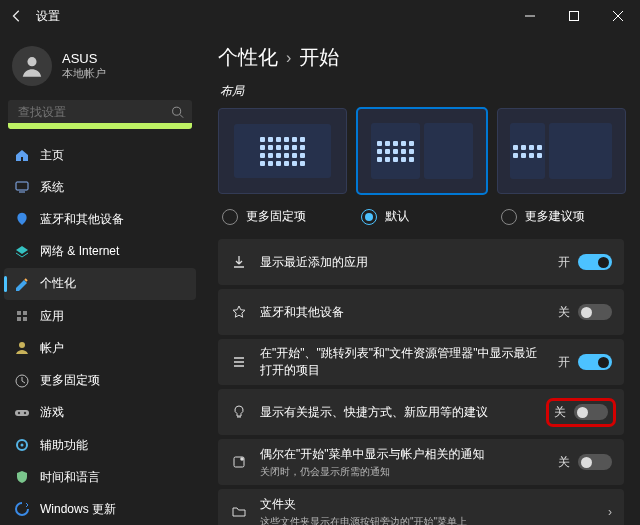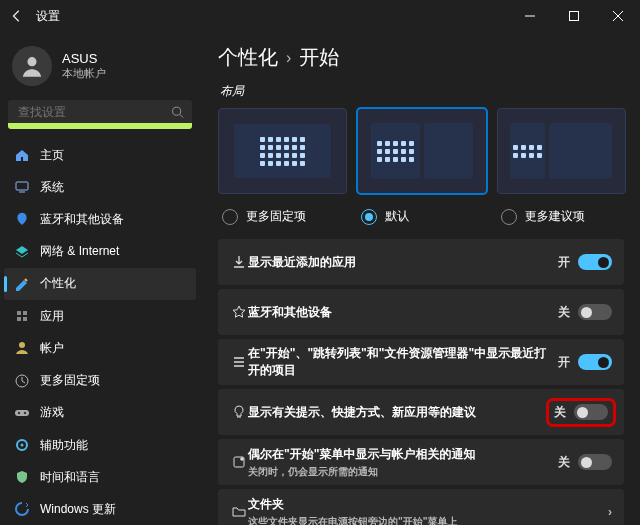--- a/index.html
+++ b/index.html
@@ -107,23 +107,22 @@
   .radio .r{
     width:16px;height:16px;border-radius:50%;border:1.5px solid #888;
     display:inline-flex;align-items:center;justify-content:center;
   }
   .radio.sel .r{border-color:var(--accent-bright);}
   .radio.sel .r::after{content:"";width:8px;height:8px;border-radius:50%;background:var(--accent-bright);}
   
   .rows{display:flex;flex-direction:column;gap:4px;overflow-y:auto;padding-right:2px;padding-bottom:8px;}
   .row{
     background:var(--panel);border-radius:4px;
-    display:flex;align-items:center;padding:10px 12px;
+    display:flex;align-items:center;padding:10px 12px;gap:12px;
     min-height:46px;
-    font-weight:bold;
   }
   .row .rico{width:18px;display:flex;justify-content:center;color:#ddd;}
   .row .rlab{flex:1;min-width:0;}
   .row .rlab .rtitle{font-size:12px;}
   .row .rlab .rdesc{font-size:10px;color:var(--text-dim);margin-top:2px;}
   .row .rtrail{display:flex;align-items:center;gap:8px;}
   .statelab{font-size:12px;color:#ddd;}
   .toggle{
     width:34px;height:16px;border-radius:10px;position:relative;
     background:#555;transition:background .15s;

